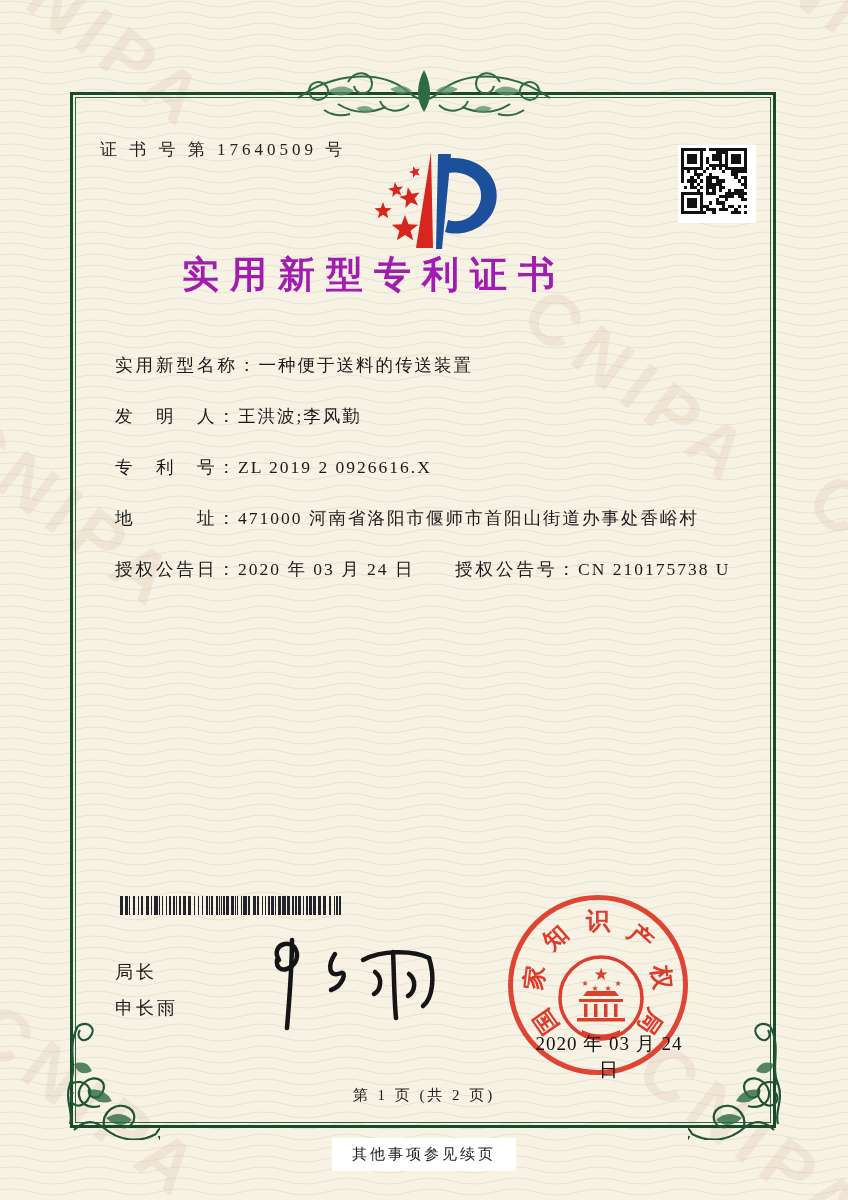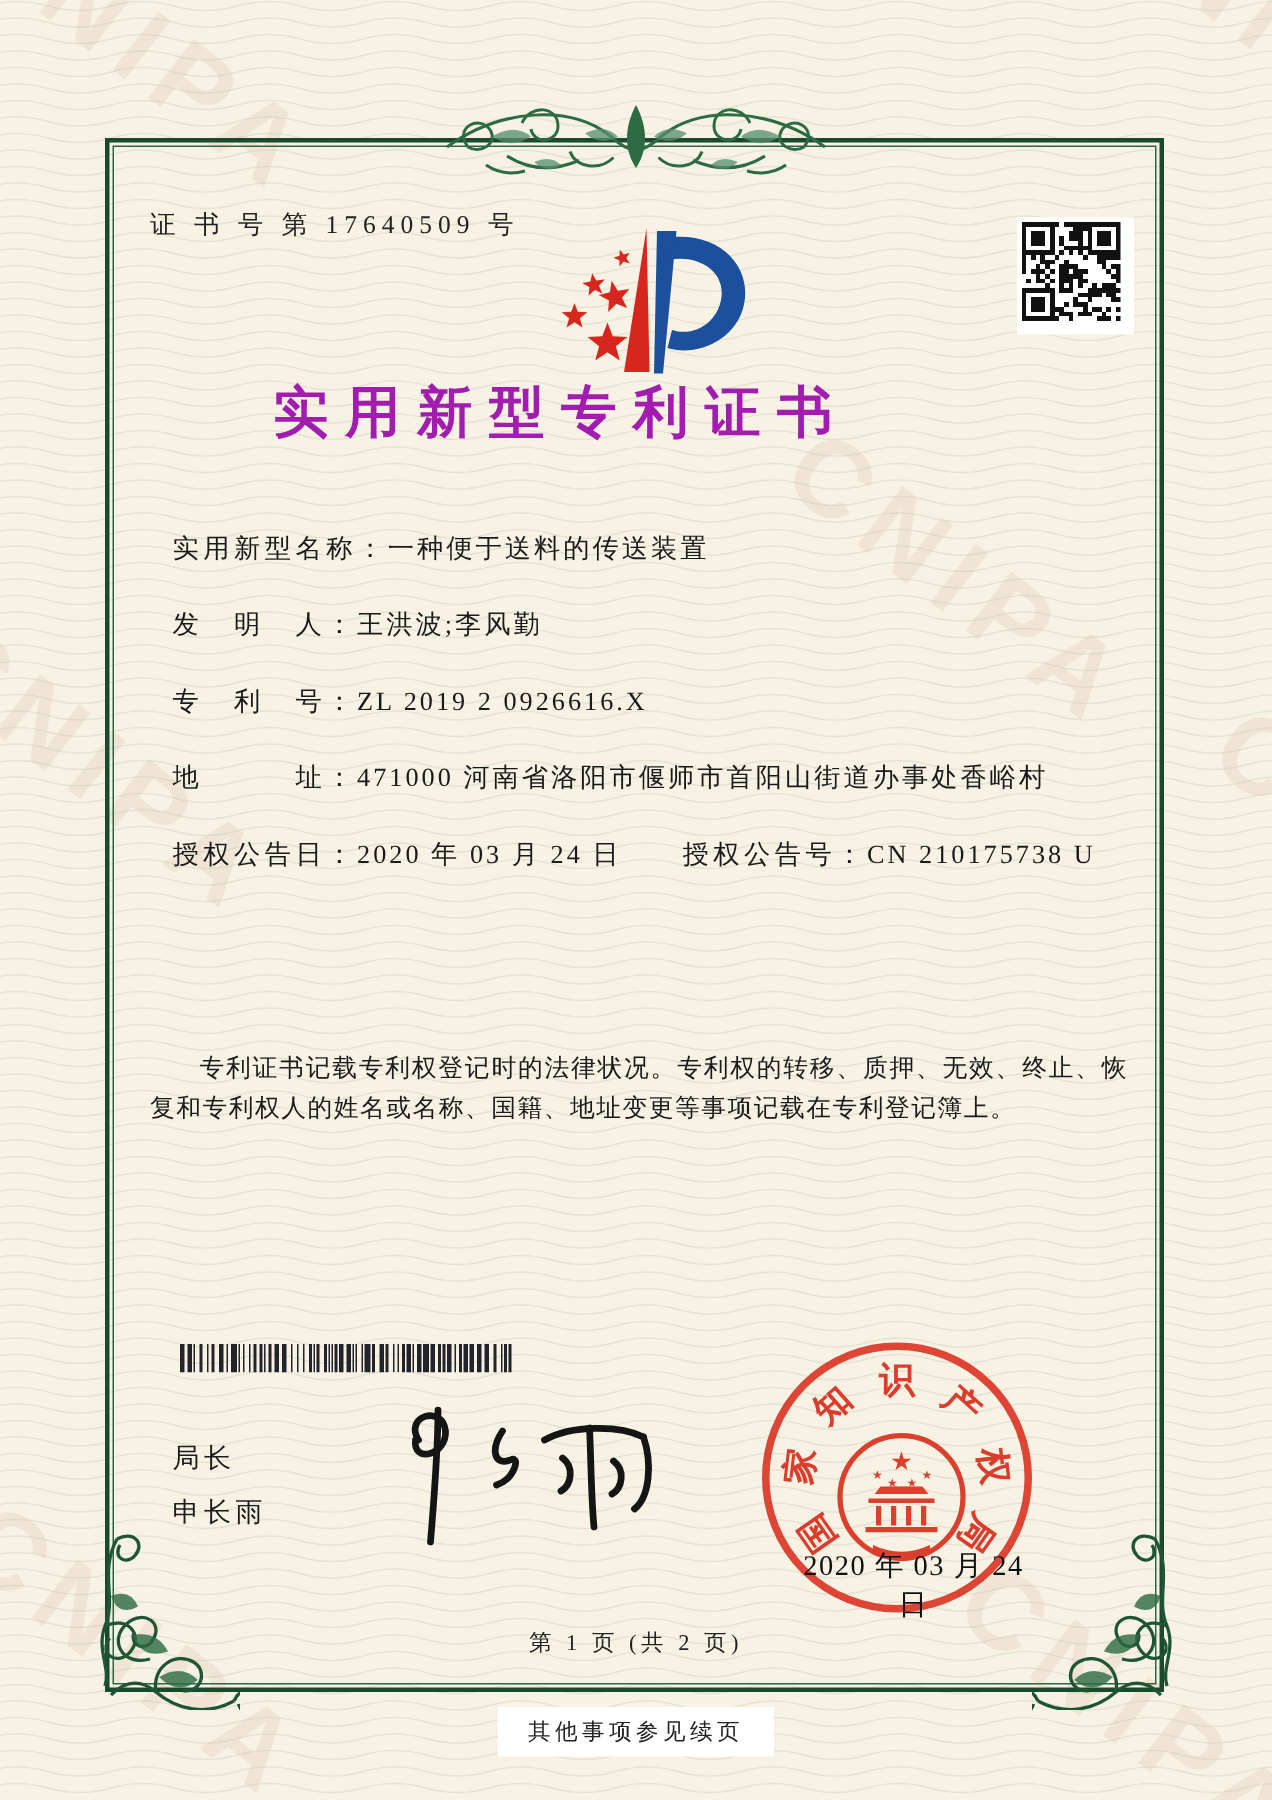--- a/index.html
+++ b/index.html
@@ -521,21 +521,20 @@
   </div>
   <div class="frow">
     <span class="flabel">地　　　址：</span><span class="fvalue">471000 河南省洛阳市偃师市首阳山街道办事处香峪村</span>
   </div>
   <div class="frow">
     <span class="pair1"><span class="flabel">授权公告日：</span><span class="fvalue">2020 年 03 月 24 日</span></span><span><span class="flabel">授权公告号：</span><span class="fvalue">CN 210175738 U</span></span>
   </div>
 </div>
 
 <div class="content body-text">
-  <p>专利证书记载专利权登记时的法律状况。专利权的转移、质押、无效、终止、恢复和专利权人的姓名或名称、国籍、地址变更等事项记载在专利登记簿上。</p>
 </div>
 
 <svg id="barcode" class="content" viewBox="0 0 224 19">
     <rect x="0" y="0" width="3" height="19" fill="#23232b"></rect>
     <rect x="5" y="0" width="3" height="19" fill="#23232b"></rect>
     <rect x="9" y="0" width="1" height="19" fill="#23232b"></rect>
     <rect x="13" y="0" width="2" height="19" fill="#23232b"></rect>
     <rect x="18" y="0" width="1" height="19" fill="#23232b"></rect>
     <rect x="21" y="0" width="2" height="19" fill="#23232b"></rect>
     <rect x="26" y="0" width="3" height="19" fill="#23232b"></rect>

